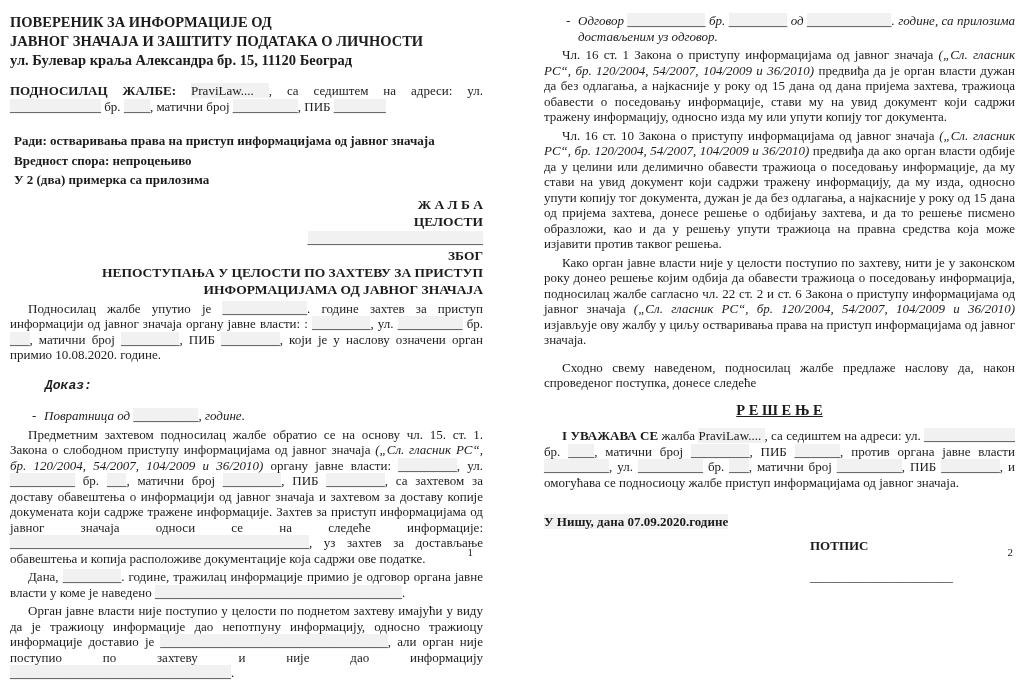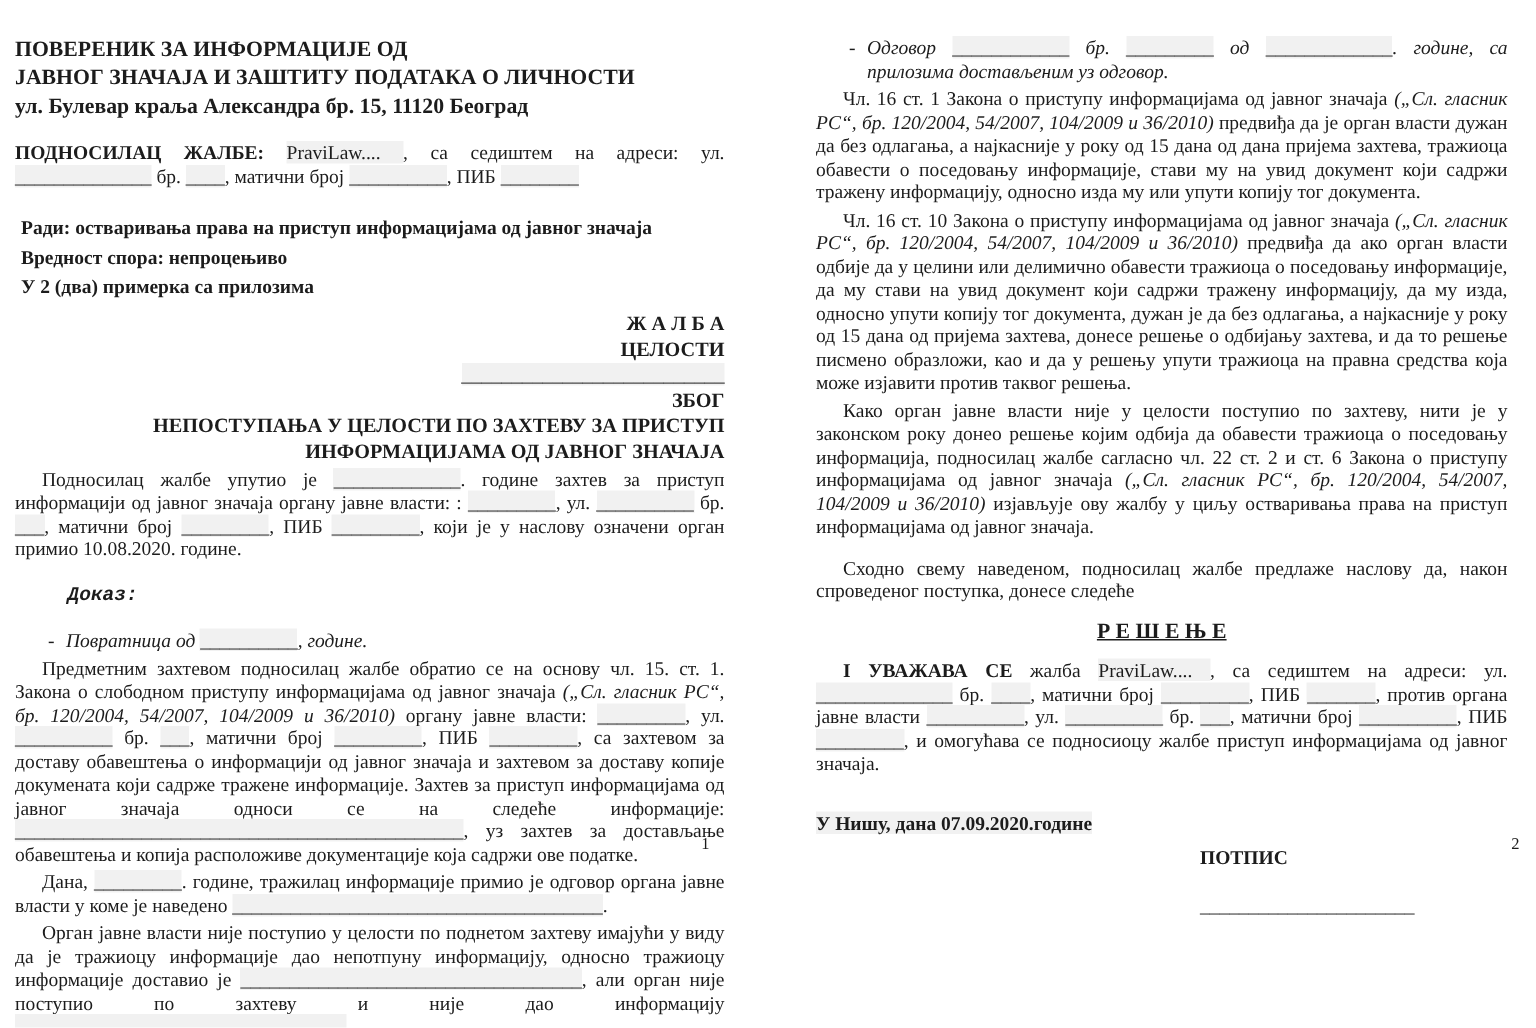--- a/index.html
+++ b/index.html
@@ -9,25 +9,25 @@
   }
   html,body{margin:0;padding:0;}
   body{
     width:1024px;height:685px;overflow:hidden;background:var(--bg);
     color:var(--ink);
     font-family:"Liberation Serif","DejaVu Serif",serif;
     font-size:13px;line-height:15.5px;
     position:relative;
   }
   .page{
-    position:absolute;top:16px;height:559px;width:512px;box-sizing:border-box;
+    position:absolute;top:5px;height:559px;width:512px;box-sizing:border-box;
     background:var(--bg);
   }
   .page-1{left:0;padding:8px 29px 0 10px;}
-  .page-2{left:512px;padding:8px 19px 0 32px;}
+  .page-2{left:512px;padding:8px 9px 0 32px;}
 
   .fb{font-weight:bold;}
   .fi{font-style:italic;}
   .fh{background-color:var(--hl);}
 
   .doc-header{font-weight:bold;font-size:14.5px;line-height:19px;margin:0 0 13px;}
   .para0{margin:0 0 19px;text-align:justify;}
   .bold-lines{font-weight:bold;margin:0 0 8px;}
   .bold-lines div{margin:4px;}
   .title-block{text-align:right;font-size:13.5px;line-height:17px;margin:0 0 3px;}

